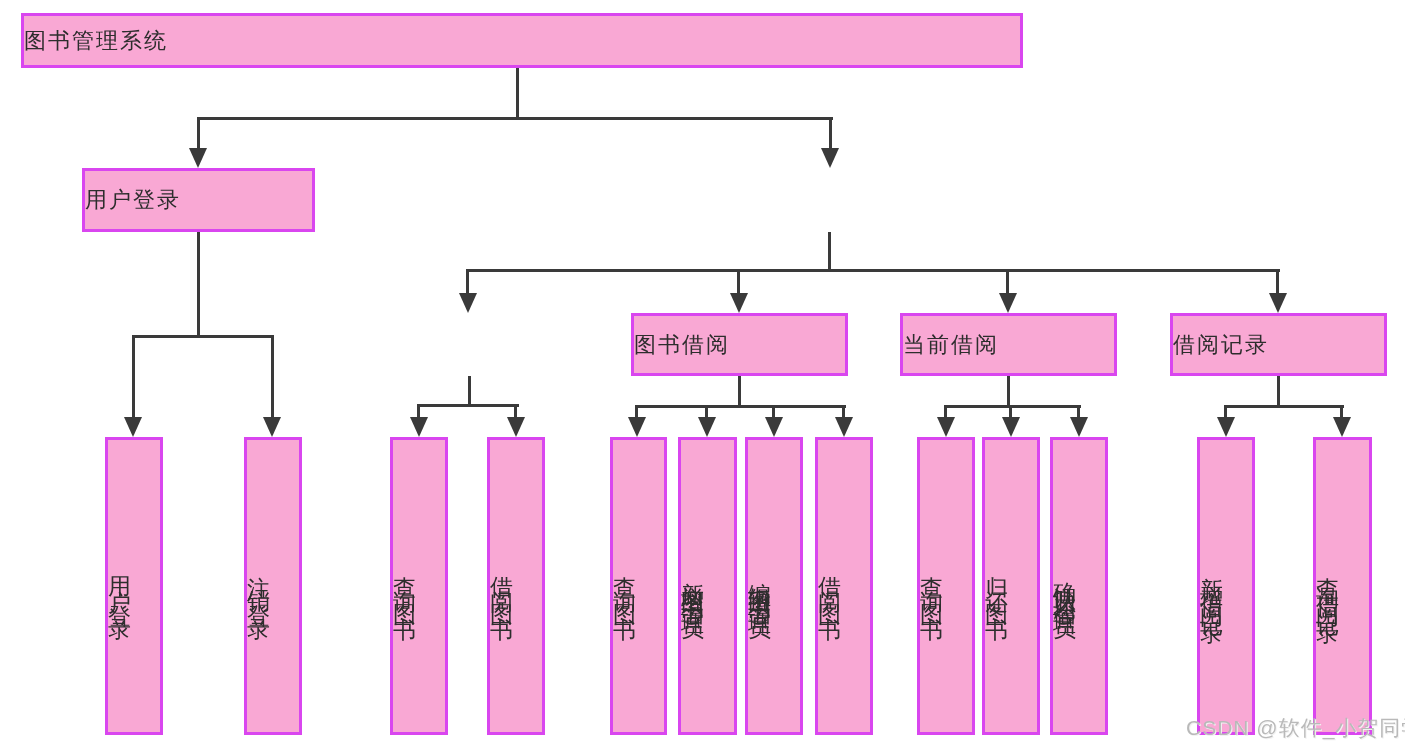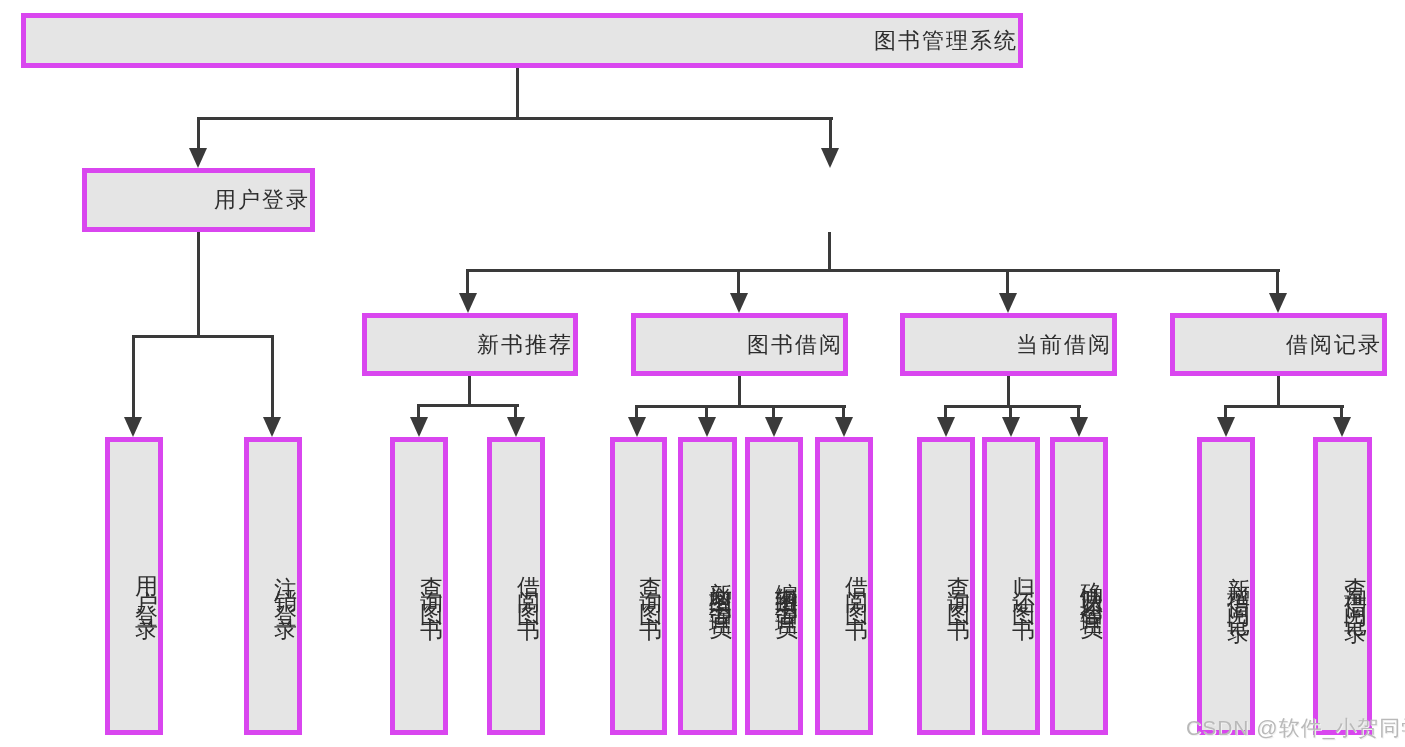--- a/index.html
+++ b/index.html
@@ -1,22 +1,22 @@
 <!DOCTYPE html>
 <html><head>
 <meta charset="utf-8">
 <style>
   html,body{margin:0;padding:0;background:#ffffff;}
   .canvas{
     position:relative;width:1405px;height:747px;background:#ffffff;
     font-family:"Liberation Sans","DejaVu Sans",sans-serif;color:#2d2d2d;overflow:hidden;
   }
   .box{
-    position:absolute;background:#e5e5e5;border:5px solid #d946ef;box-sizing:border-box;
-    display:flex;align-items:center;justify-content:flex-end;
+    position:absolute;background:#f9a8d4;border:3px solid #d946ef;box-sizing:border-box;
+    display:flex;align-items:center;justify-content:flex-start;
   }
   .box.h span{font-size:22px;letter-spacing:2px;white-space:nowrap;}
   .box.v span{writing-mode:vertical-rl;text-orientation:mixed;font-size:23px;line-height:1;}
   .ls4{letter-spacing:14px;}
   .ls6{letter-spacing:9px;}
   .ls9{letter-spacing:5px;}
   .hline,.vline{position:absolute;background:#3a3a3a;}
   .hline{height:3px;}
   .vline{width:3px;}
   .arrow{
@@ -94,23 +94,20 @@
   <div class="arrow" style="left:1333px;top:417px;"></div>
 
   <div class="box h" style="left:21px;top:13px;width:1002px;height:55px;">
     <span>图书管理系统</span>
   </div>
 
   <div class="box h" style="left:82px;top:168px;width:233px;height:64px;">
     <span>用户登录</span>
   </div>
 
-  <div class="box h" style="left:362px;top:313px;width:216px;height:63px;">
-    <span>新书推荐</span>
-  </div>
   <div class="box h" style="left:631px;top:313px;width:217px;height:63px;">
     <span>图书借阅</span>
   </div>
   <div class="box h" style="left:900px;top:313px;width:217px;height:63px;">
     <span>当前借阅</span>
   </div>
   <div class="box h" style="left:1170px;top:313px;width:217px;height:63px;">
     <span>借阅记录</span>
   </div>
 

